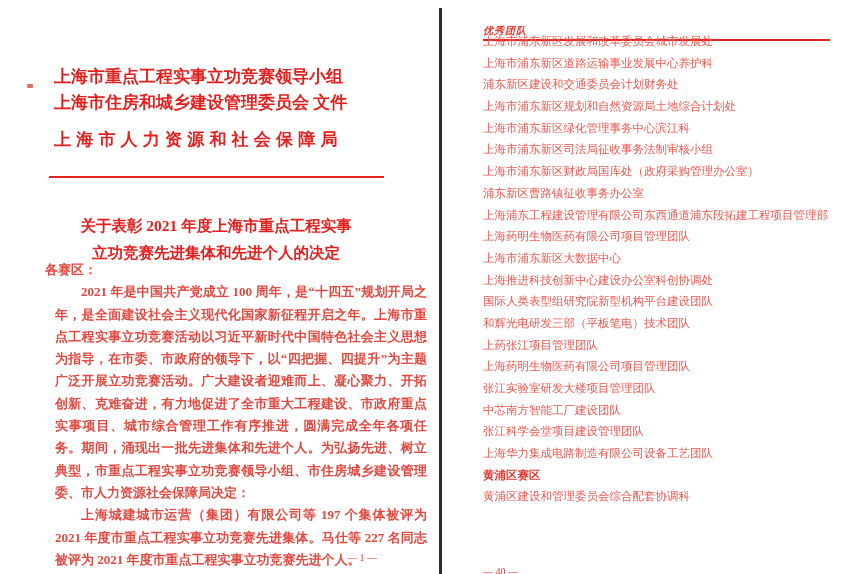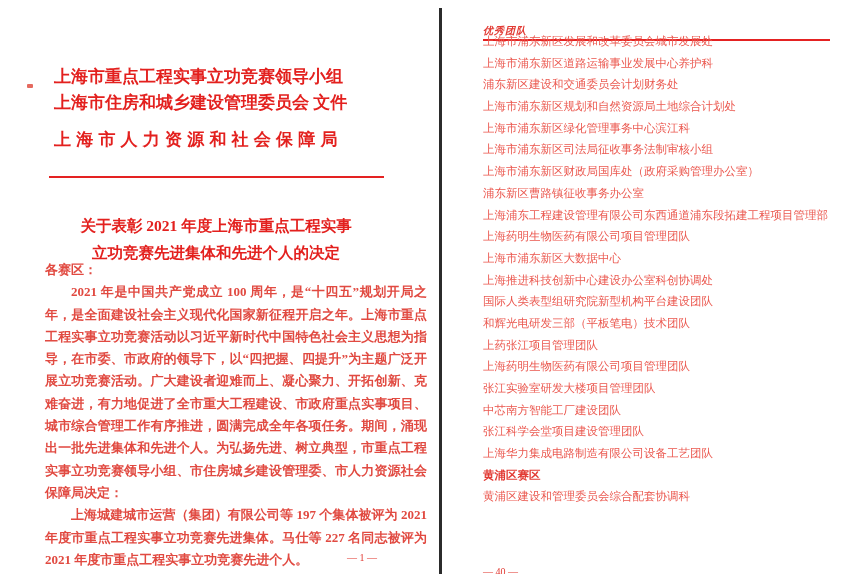--- a/index.html
+++ b/index.html
@@ -36,21 +36,21 @@
     text-align: center; color: #e3201e; font-weight: bold;
     font-size: 15.5px; line-height: 27px;
   }
   .body-text {
     position: absolute; left: 45px; top: 259px; width: 382px;
     color: #e14a41; font-size: 13px; line-height: 22.3px;
     text-align: justify;
     font-weight: bold;
   }
   .body-text p { margin: 0; }
-  .body-text p.para { text-indent: 2em; }
+  .body-text p.para { text-indent: 2em; margin-left: 10px; }
 
   .pagenum { color: #e23a33; font-size: 10px; white-space: nowrap; }
   .pagenum-left  { position: absolute; left: 337px; top: 552px; width: 50px; text-align: center; }
   .pagenum-right { position: absolute; left: 41px;  top: 566px; }
 
   .scan-artifact {
     position: absolute; left: 27px; top: 84px; width: 6px; height: 4px;
     background: #e56a5f; border-radius: 1px;
   }
 

